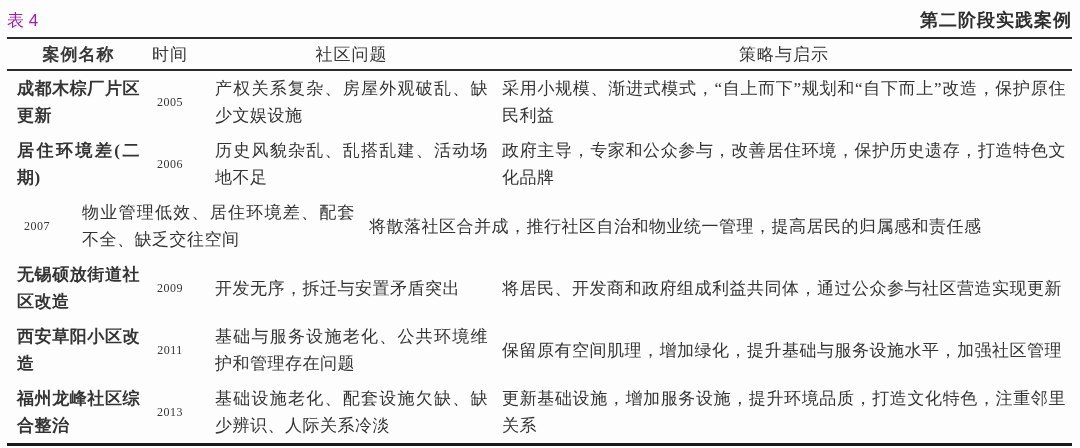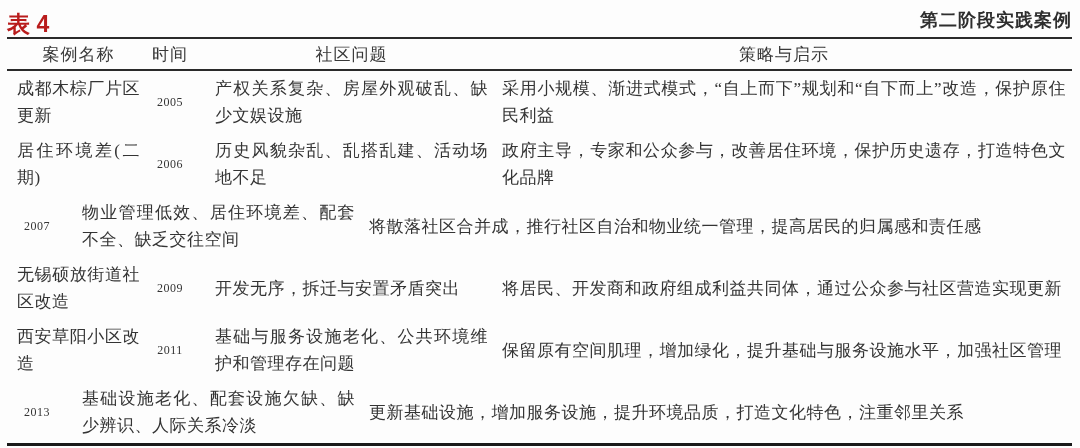--- a/index.html
+++ b/index.html
@@ -10,21 +10,21 @@
     color: #333333;
     overflow: hidden;
   }
   .page { width: 1080px; height: 448px; padding: 0 8px 0 7px; }
 
   
   .caption { position: relative; height: 37px; }
   .caption-label {
     position: absolute; left: 0; top: 9px;
     font-family: "Liberation Sans", "DejaVu Sans", sans-serif;
-    font-weight: 700; font-size: 23px; color: #b91c1c;
+    font-weight: 400; font-size: 17px; color: #a21caf;
   }
   .caption-title {
     position: absolute; left: 0; right: 0; top: 8px;
     text-align: right;
     font-family: "Liberation Sans", "DejaVu Sans", sans-serif;
     font-weight: 700; font-size: 18px; letter-spacing: 1px; color: #2e2e2e;
   }
 
   .datatable {
     border-top: 2px solid #2a2a2a;
@@ -38,21 +38,21 @@
   }
   .header-row > div { text-align: center; letter-spacing: 1px; }
 
   .row {
     display: flex; align-items: center;
     padding: 4px 0;
     min-height: 62px;
     font-size: 17px; line-height: 27px; color: #343434;
   }
 
-  .c-name     { width: 133px; padding-left: 10px; }
+  .c-name     { width: 133px; padding-left: 10px; font-weight: bold; }
   .c-year     { width: 60px;  text-align: center; }
   .c-problem  { width: 300px; padding-left: 15px; padding-right: 12px; }
   .c-strategy { flex: 1; padding-left: 2px; padding-right: 6px; }
 
   .row .c-name,
   .row .c-problem,
   .row .c-strategy { text-align: justify; text-align-last: left; letter-spacing: 0.5px; }
   .row .c-year { letter-spacing: 0.5px; font-size: 12px; }
 </style>
 </head>
@@ -102,19 +102,20 @@
     </div>
 
     <div class="row">
       <div class="c-name">西安草阳小区改造</div>
       <div class="c-year">2011</div>
       <div class="c-problem">基础与服务设施老化、公共环境维护和管理存在问题</div>
       <div class="c-strategy">保留原有空间肌理，增加绿化，提升基础与服务设施水平，加强社区管理</div>
     </div>
 
     <div class="row">
+      <div class="c-name">福州龙峰社区综合整治</div>
       <div class="c-year">2013</div>
       <div class="c-problem">基础设施老化、配套设施欠缺、缺少辨识、人际关系冷淡</div>
       <div class="c-strategy">更新基础设施，增加服务设施，提升环境品质，打造文化特色，注重邻里关系</div>
     </div>
 
   </div>
 </div>
 
 </body></html>

